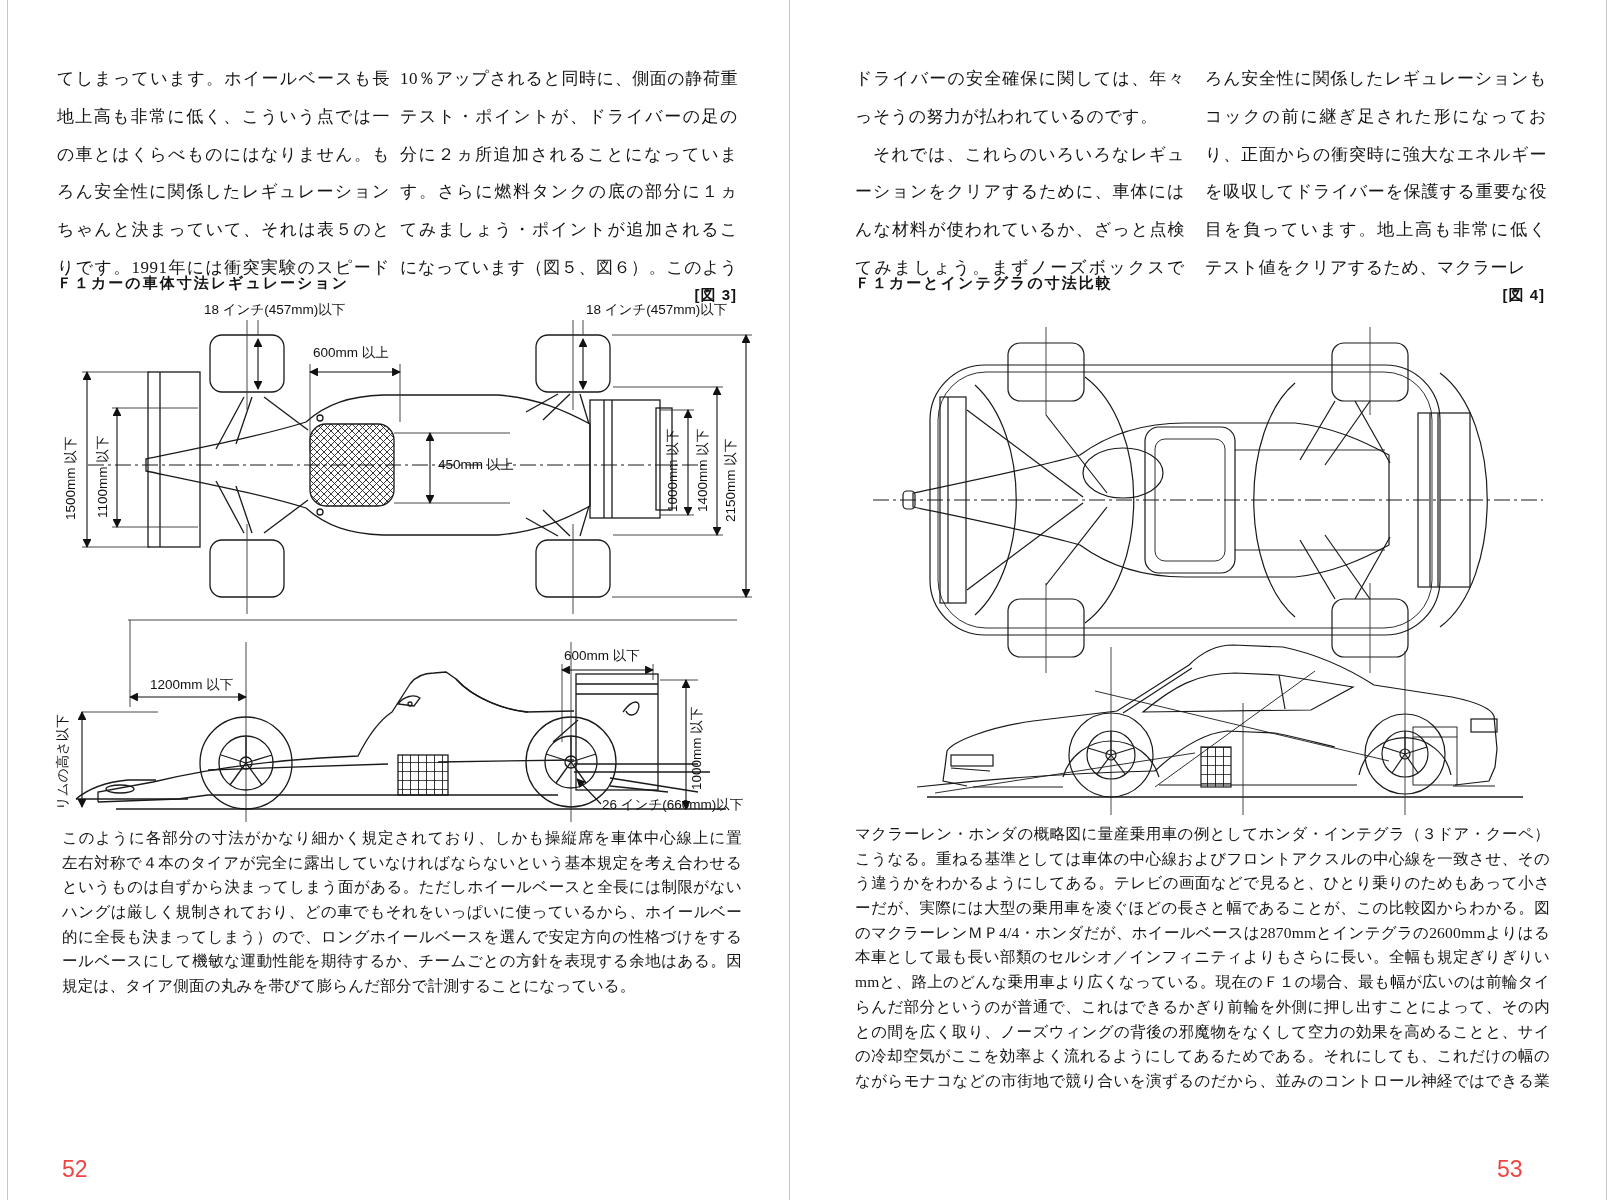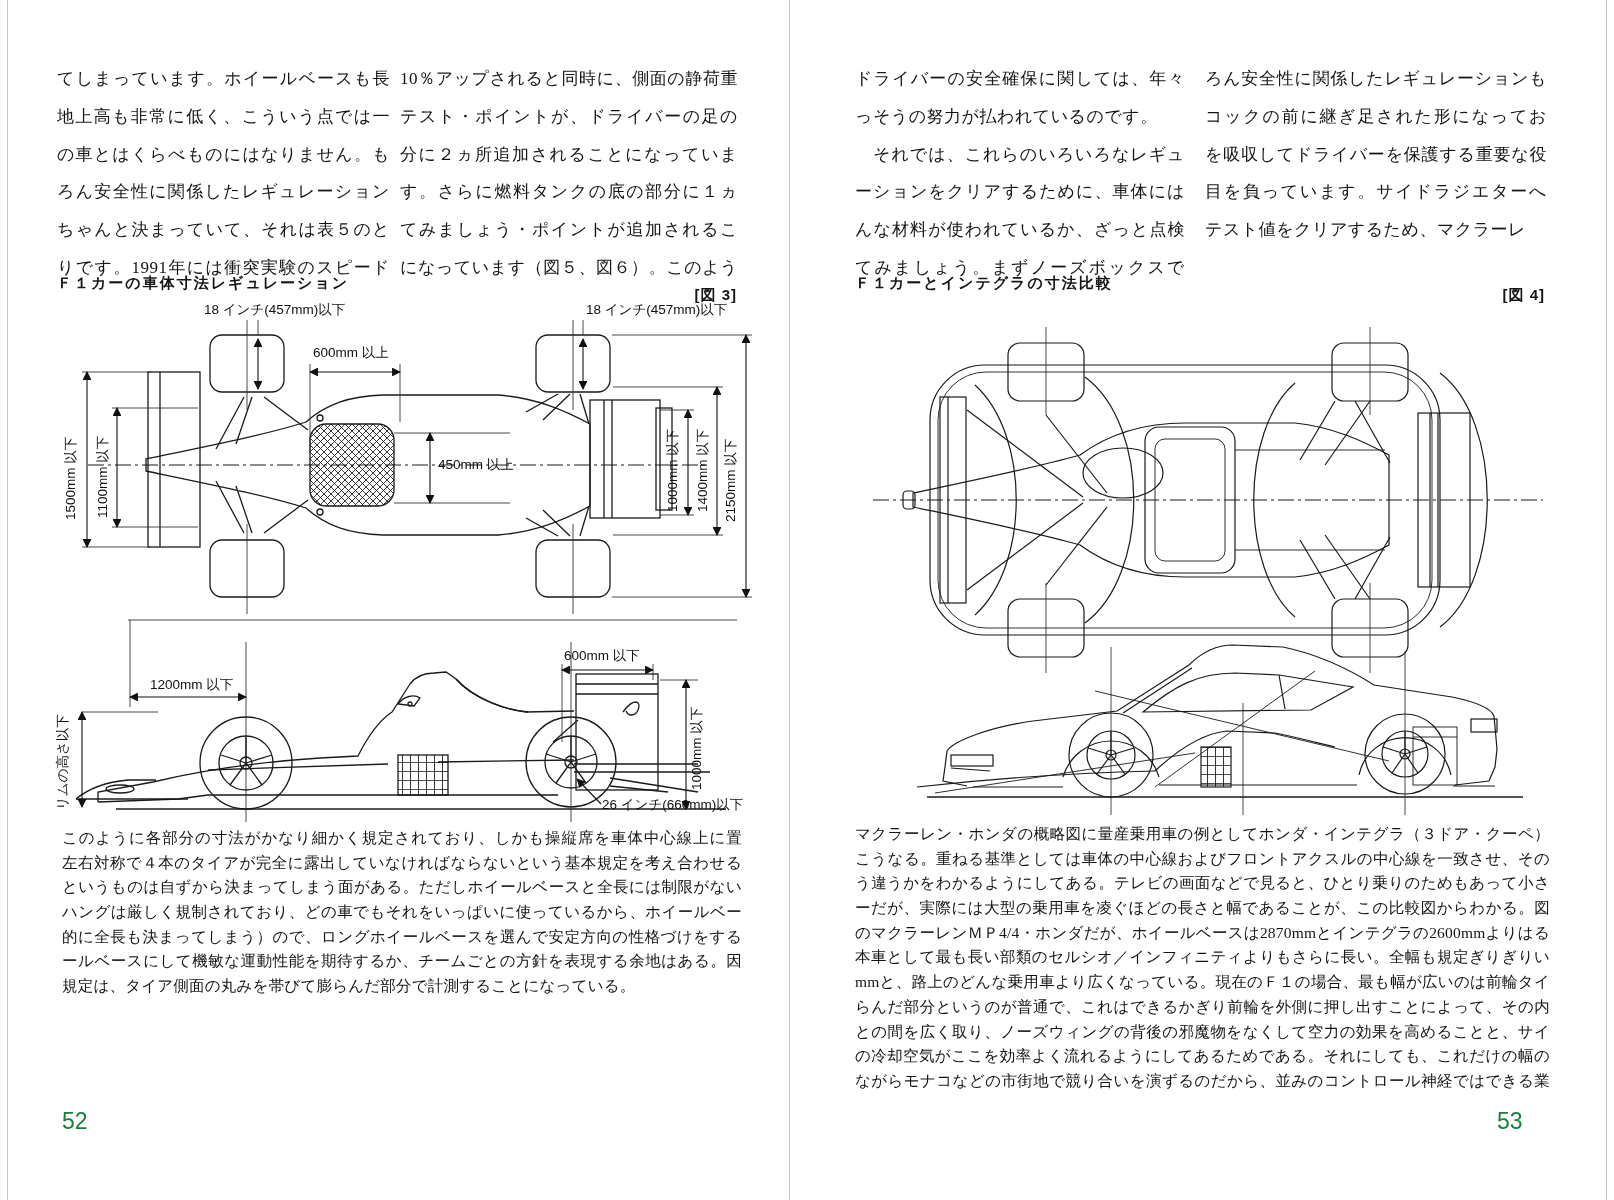--- a/index.html
+++ b/index.html
@@ -28,21 +28,21 @@
   .vl { transform-origin:0 0; transform:rotate(-90deg); }
 
   
   .cap { position:absolute; }
   .cline { font-size:15.5px; height:24.7px; line-height:24.7px;
            text-align:justify; text-align-last:justify; overflow:hidden;
            font-weight:500; letter-spacing:0.2px; }
   .cline.nl { text-align-last:left; }
 
   .pageno { position:absolute; font-family:"Liberation Sans", sans-serif;
-            font-size:23px; color:#15803d; }
+            font-size:23px; color:#ef4444;margin-top:48px; }
 </style>
 </head>
 <body>
 
 <div class="spread">
   <div class="edge" style="left:7px"></div>
   <div class="edge" style="left:789px"></div>
   <div class="edge" style="left:1606px"></div>
 
   <div class="col" style="left:57px; top:60px; width:333px">
@@ -239,22 +239,23 @@
     <div class="tline">ドライバーの安全確保に関しては、年々い</div>
     <div class="tline nl">っそうの努力が払われているのです。</div>
     <div class="tline">　それでは、これらのいろいろなレギュレ</div>
     <div class="tline">ーションをクリアするために、車体にはど</div>
     <div class="tline">んな材料が使われているか、ざっと点検し</div>
     <div class="tline">てみましょう。まずノーズボックスです。</div>
   </div>
   <div class="col" style="left:1205px; top:60px; width:342px">
     <div class="tline">ろん安全性に関係したレギュレーションも</div>
     <div class="tline">コックの前に継ぎ足された形になってお</div>
+    <div class="tline">り、正面からの衝突時に強大なエネルギー</div>
     <div class="tline">を吸収してドライバーを保護する重要な役</div>
-    <div class="tline">目を負っています。サイドラジエターへ</div>
+    <div class="tline">目を負っています。地上高も非常に低く</div>
     <div class="tline nl">テスト値をクリアするため、マクラーレ</div>
   </div>
 
   <div class="fig-head" style="left:855px; top:274px; width:690px">
     <span>Ｆ１カーとインテグラの寸法比較</span>
     <span class="fig-tag">[図 4]</span>
   </div>
 
   <div class="fig" style="left:855px; top:315px; width:705px; height:500px">
     <svg width="705" height="500" viewBox="0 0 705 500">

